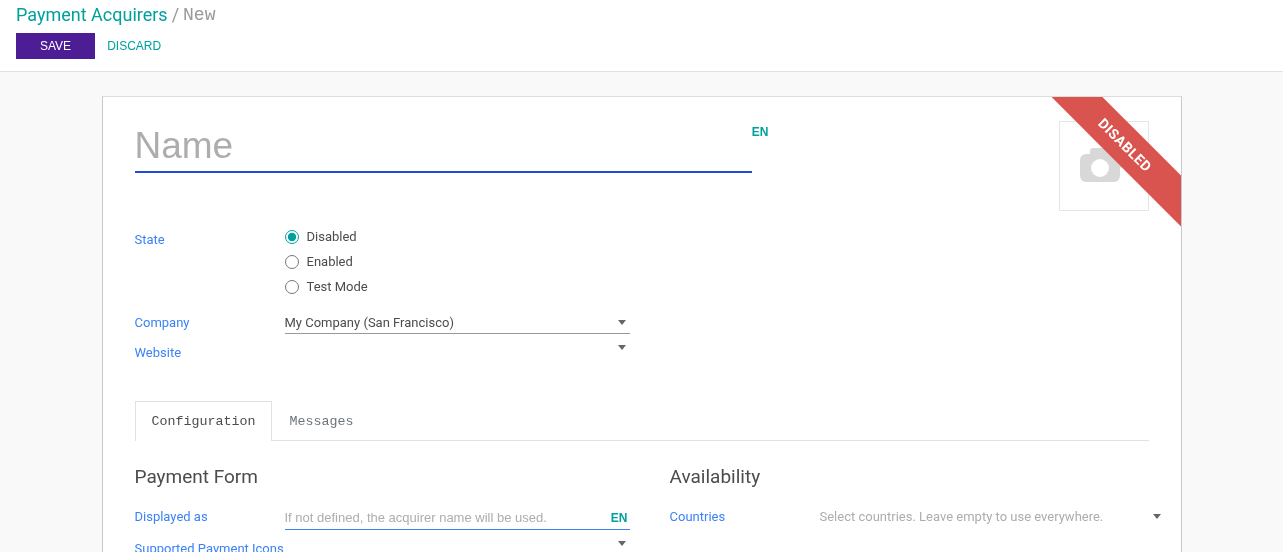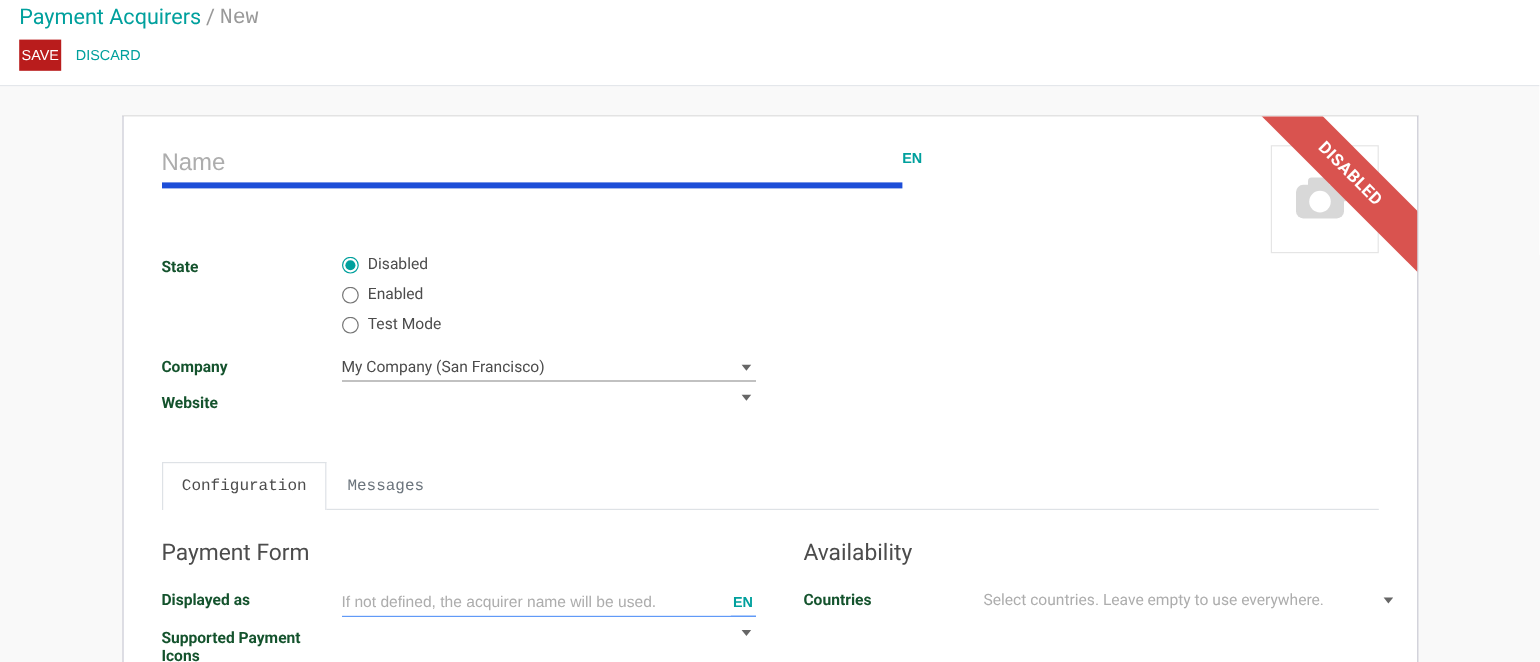--- a/index.html
+++ b/index.html
@@ -23,24 +23,24 @@
     .breadcrumb a { color: #00a09d; text-decoration: none; cursor: pointer; }
     .breadcrumb .sep { color: #999; }
     .breadcrumb .current { color: #999; font-family: Liberation Mono, monospace; }
     .toolbar {
       display: flex;
       align-items: center;
       gap: 12px;
       padding-bottom: 12px;
     }
     .btn-primary {
-      background: #b91c1c;
+      background: #4c1d95;
       color: #fff;
       border: none;
-      padding: 6px 2px;
+      padding: 6px 24px;
       font-weight: 500;
       text-transform: uppercase;
       font-size: 12px;
       cursor: pointer;
     }
     .btn-text {
       background: none;
       border: none;
       color: #00a09d;
       text-transform: uppercase;
@@ -103,22 +103,22 @@
       gap: 12px;
     }
     .name-wrap {
       flex: 0 0 640px;
       display: flex;
       align-items: flex-end;
     }
     .name-input {
       flex: 1;
       border: none;
-      border-bottom: 5px solid #1d4ed8;
-      font-size: 20px;
+      border-bottom: 2px solid #1d4ed8;
+      font-size: 37px;
       color: #4c4c4c;
       padding: 4px 0;
       outline: none;
     }
     .name-input::placeholder { color: #adadad; font-weight: 400; }
     .lang-tag {
       border: none;
       background: none;
       color: #00a09d;
       font-size: 12px;
@@ -131,22 +131,22 @@
     .form-grid {
       margin-top: 56px;
     }
     .field-row {
       display: flex;
       align-items: flex-start;
       margin-bottom: 8px;
     }
     .field-label {
       width: 150px;
-      font-weight: 700;
-      color: #14532d;
+      font-weight: 400;
+      color: #3b82f6;
       padding-top: 3px;
     }
     .field-value { flex: 0 0 345px; }
     .radio-row {
       display: flex;
       align-items: center;
       gap: 8px;
       margin-bottom: 10px;
     }
     .radio-row input[type="radio"] {

